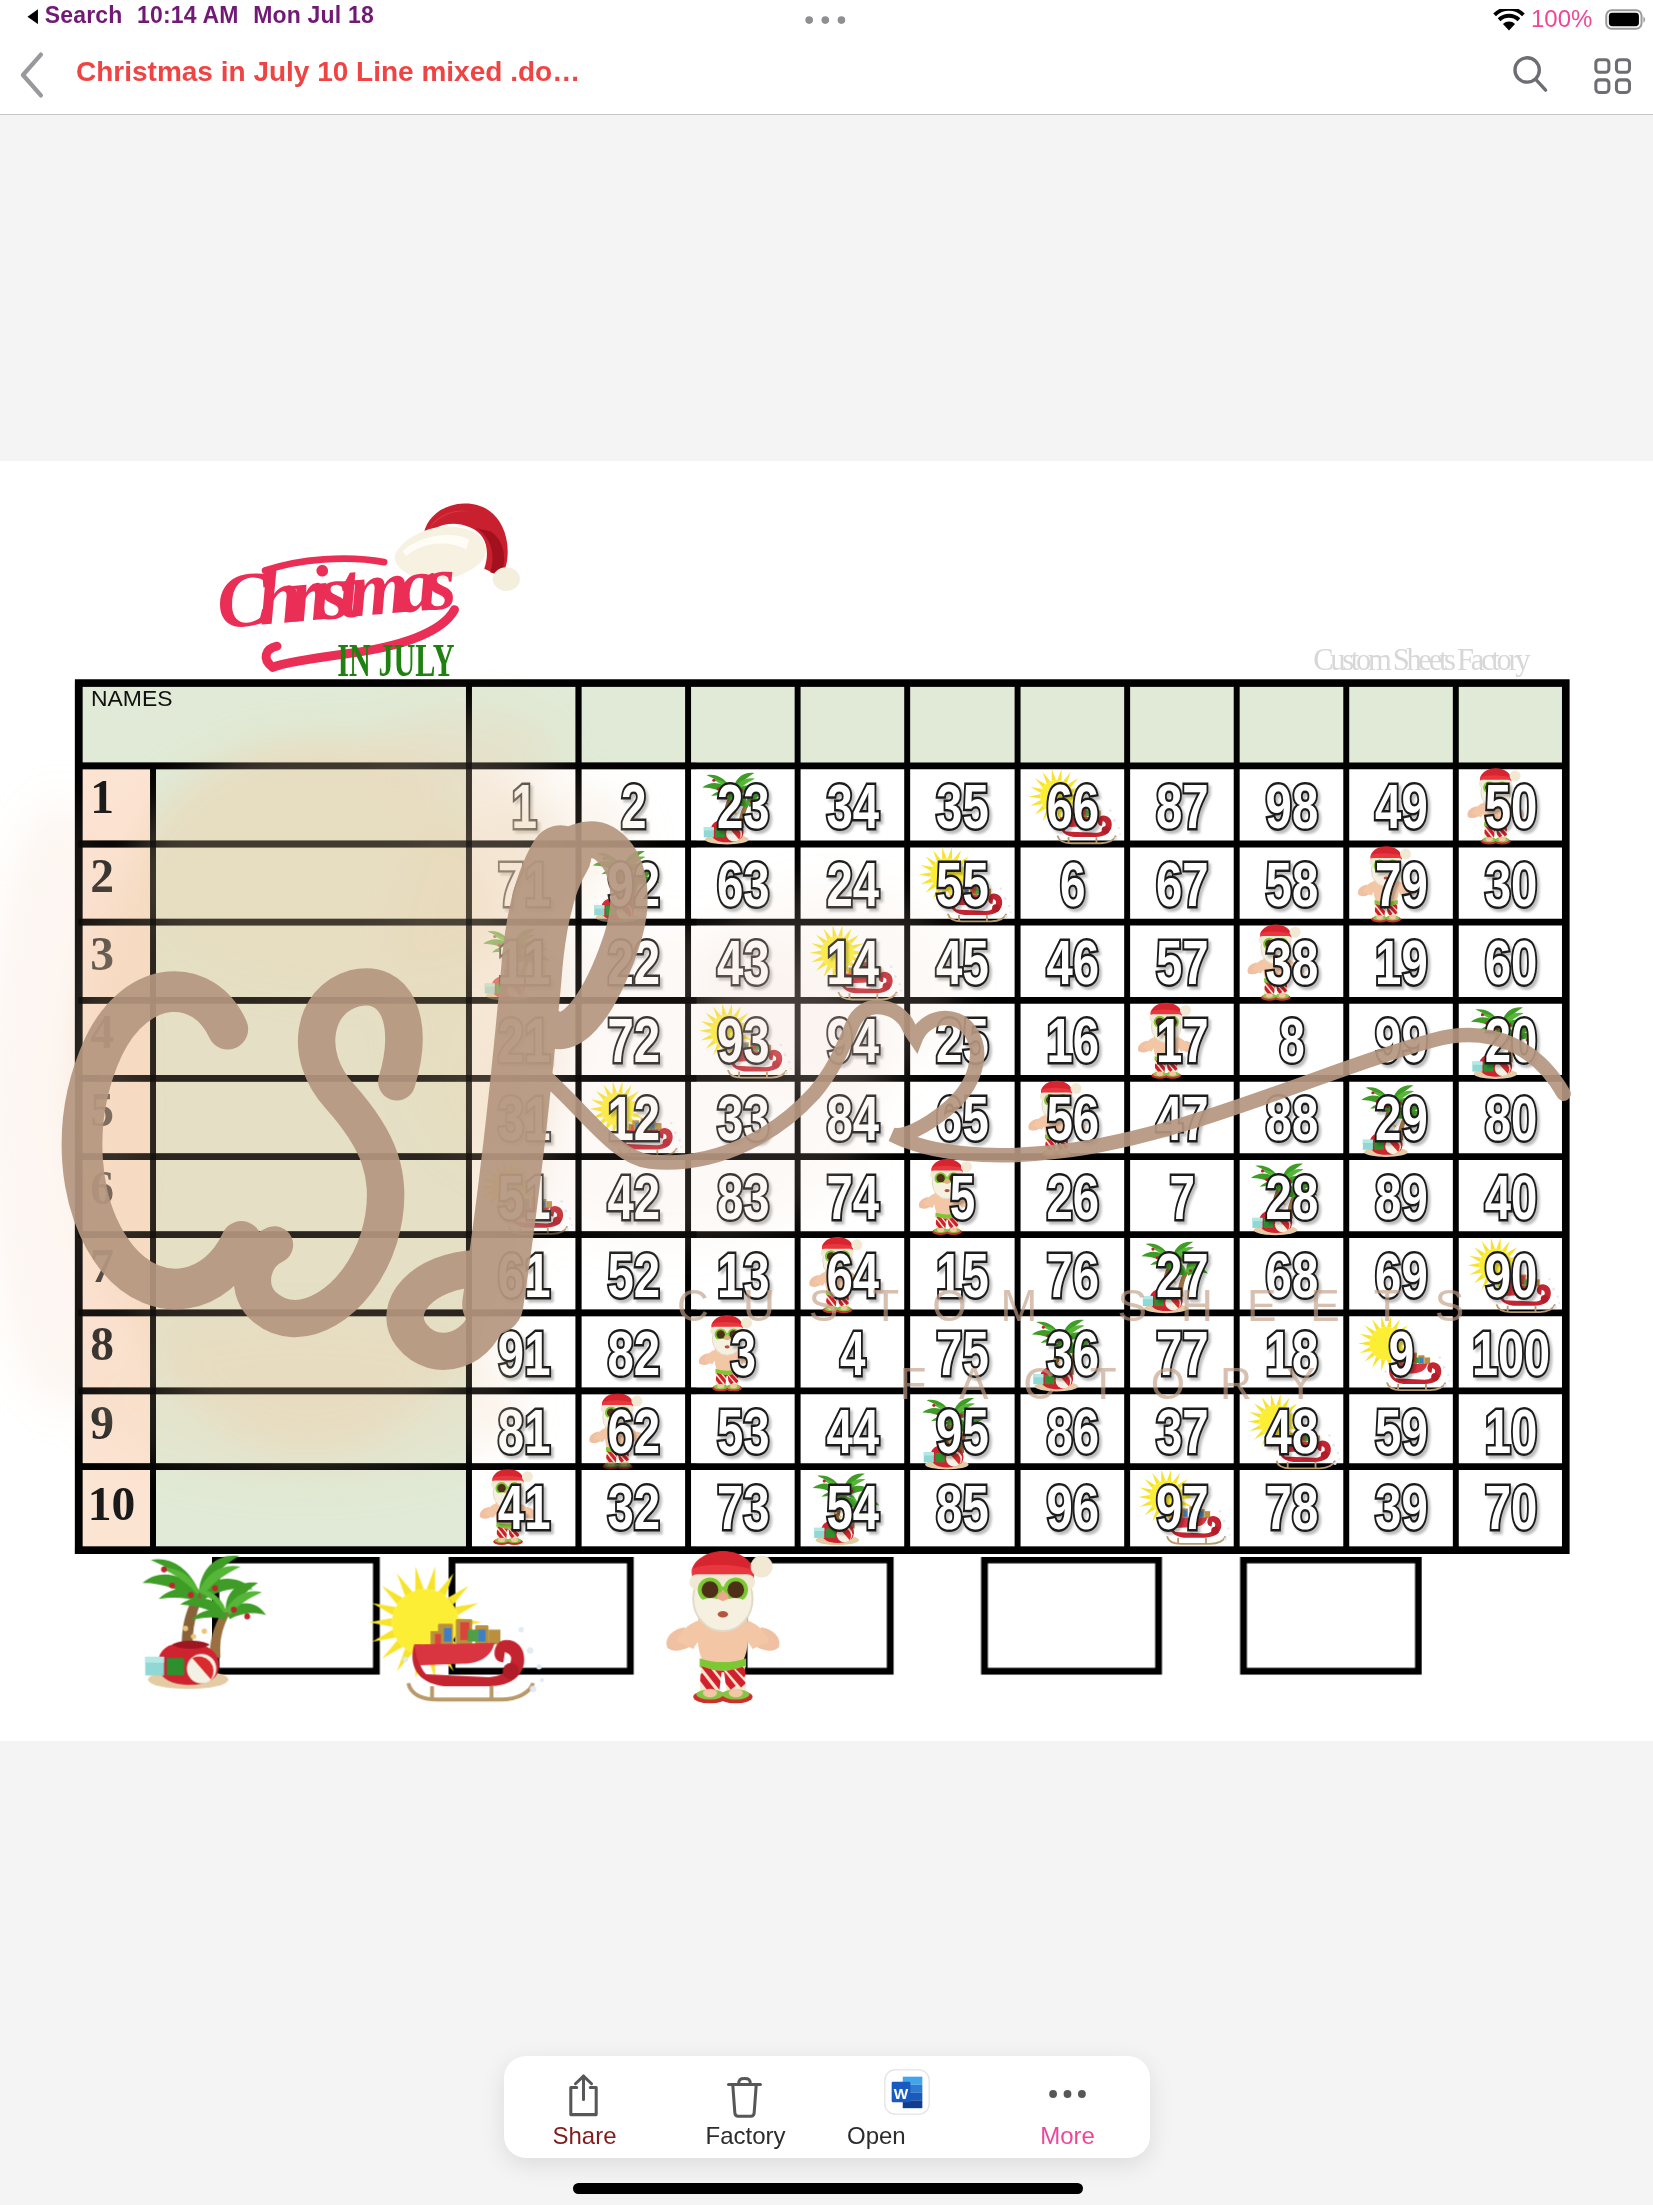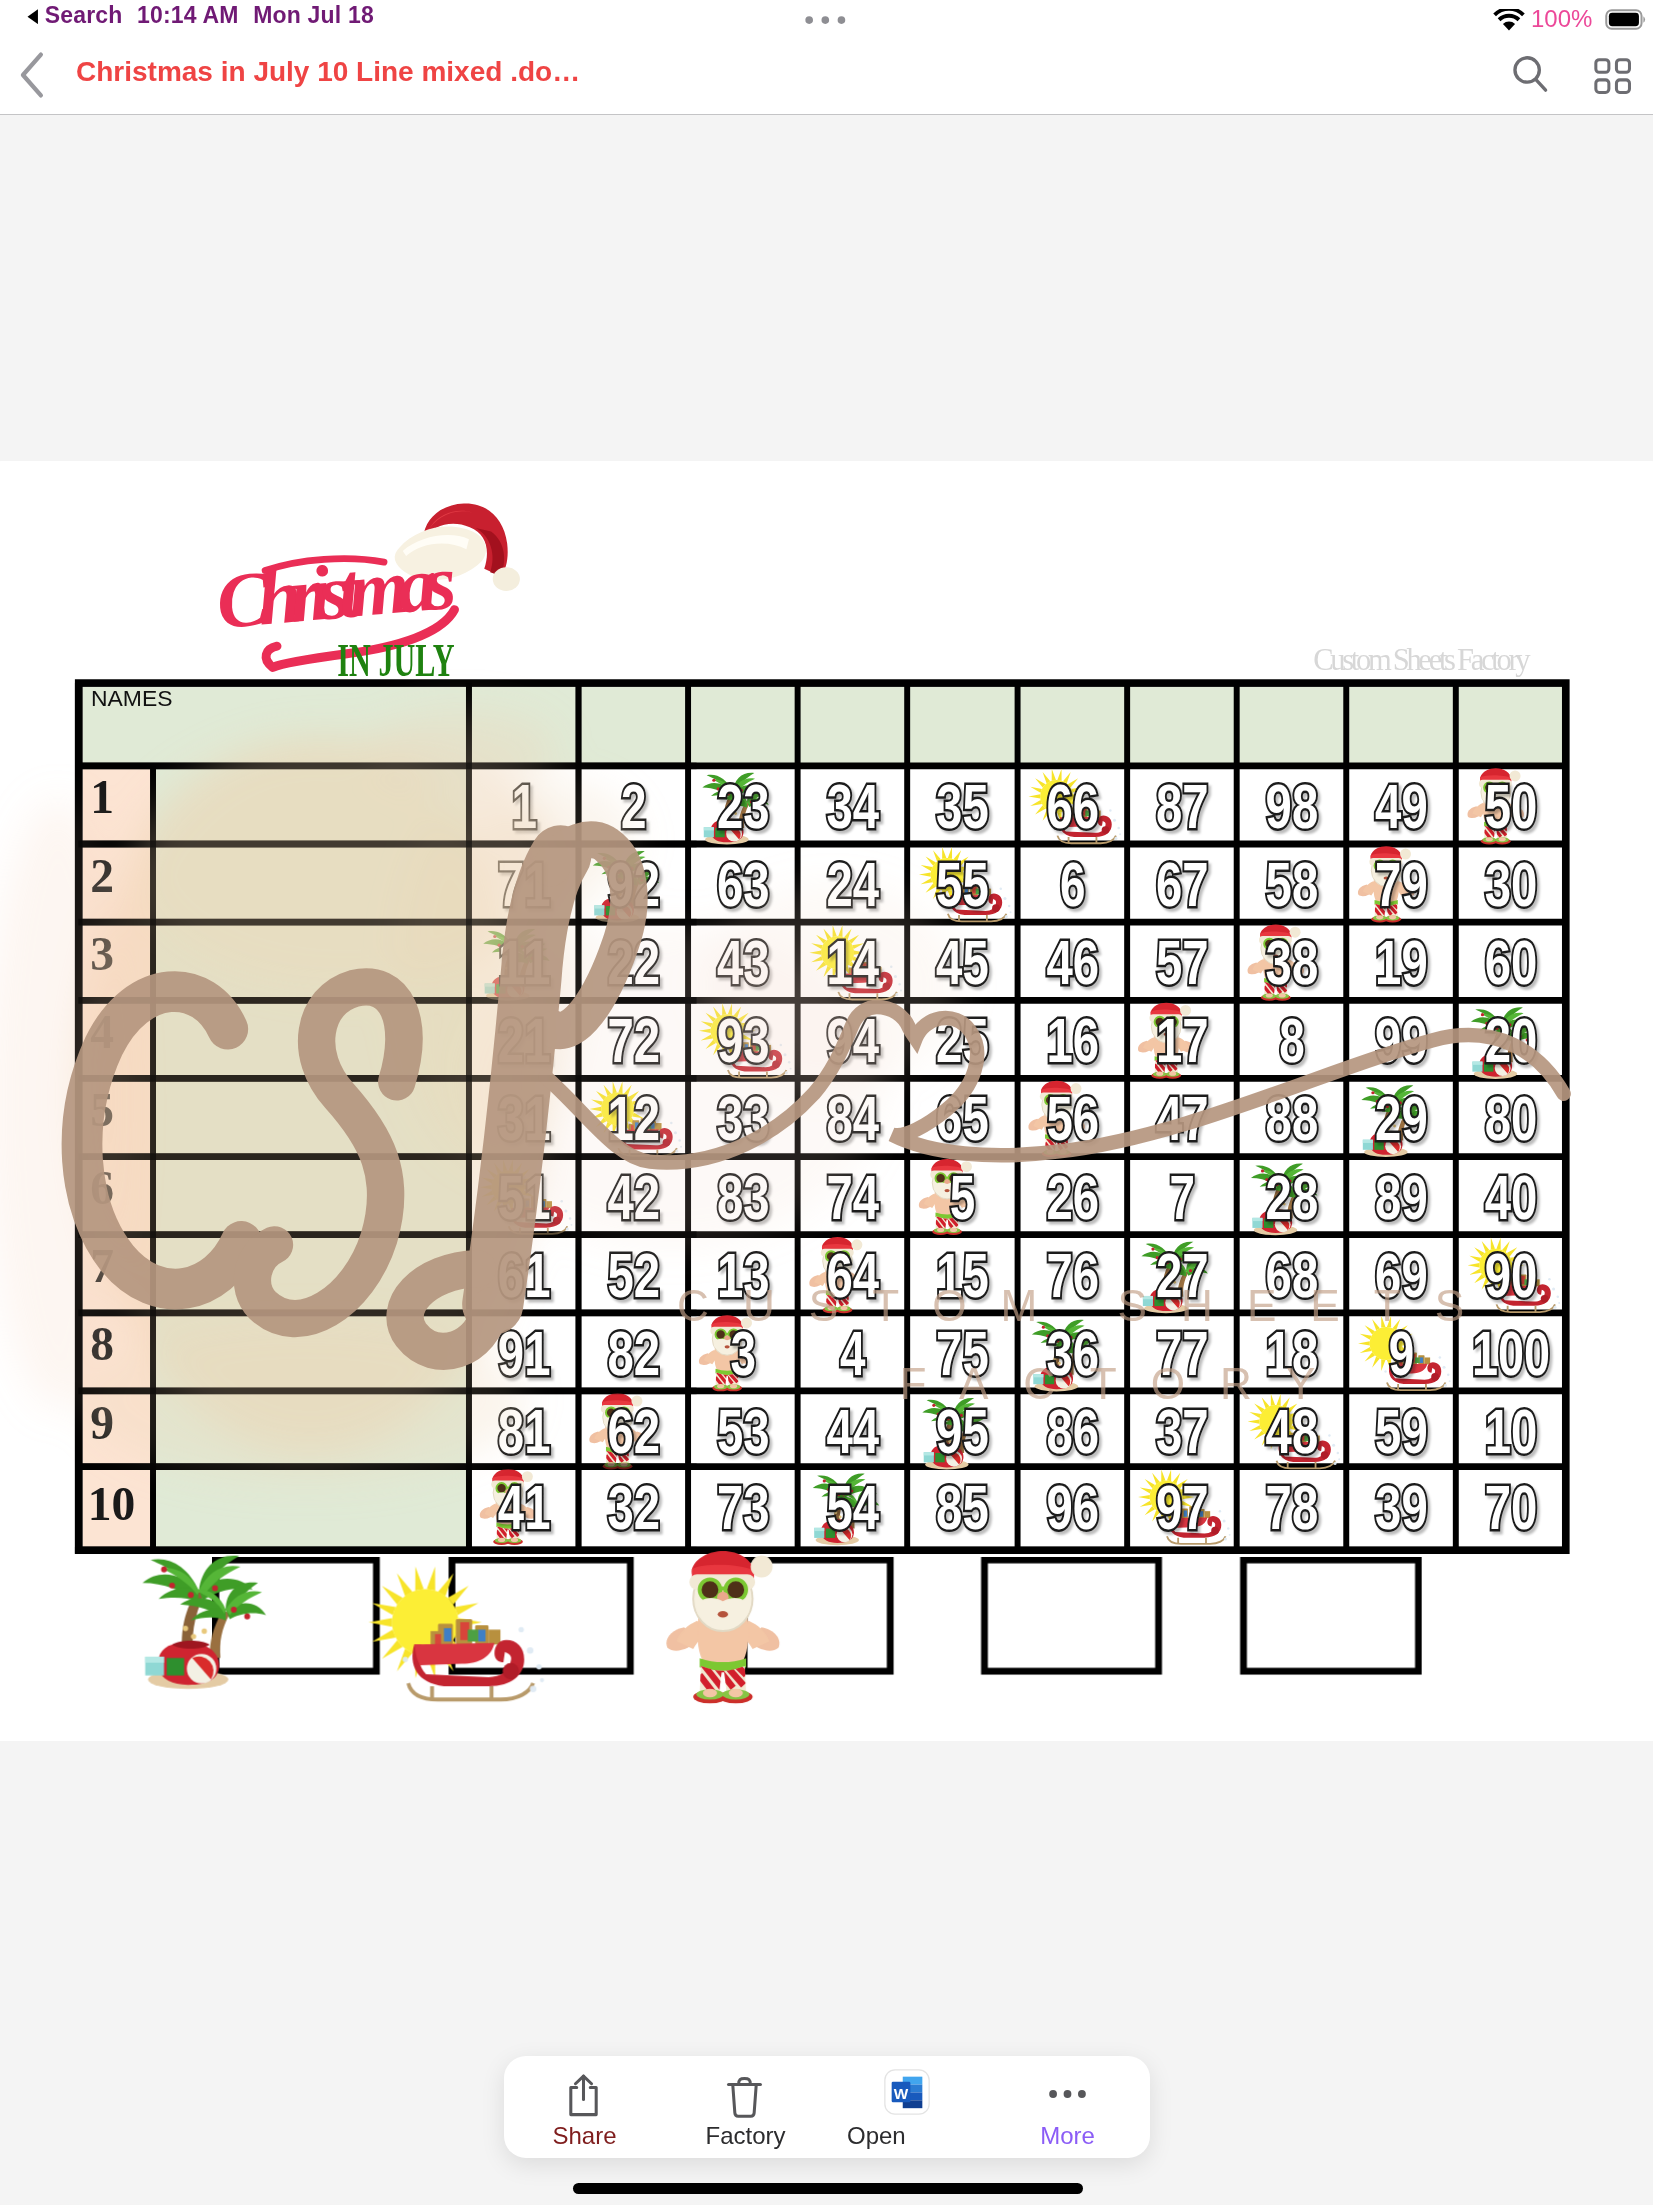--- a/index.html
+++ b/index.html
@@ -539,16 +539,16 @@
 
 <div class="abs" style="left:847px;top:2122px;width:119px;font-size:24px;color:#2c2c2e;">Open</div>
 
 <div class="abs" style="left:1048px;top:2088px;">
 <svg width="39" height="12" viewBox="0 0 46 14">
       <circle cx="6" cy="7" r="4.6" fill="#57575a"></circle>
       <circle cx="23" cy="7" r="4.6" fill="#57575a"></circle>
       <circle cx="40" cy="7" r="4.6" fill="#57575a"></circle>
     </svg></div>
 
-<div class="abs" style="left:1008px;top:2122px;width:119px;text-align:center;font-size:24px;color:#8b5cf6;">More</div>
+<div class="abs" style="left:1008px;top:2122px;width:119px;text-align:center;font-size:24px;color:#ec4899;">More</div>
 
 <div class="abs" style="left:573px;top:2183px;width:510px;height:11px;background:#000;border-radius:6px;"></div>
 
 
 </body></html>

